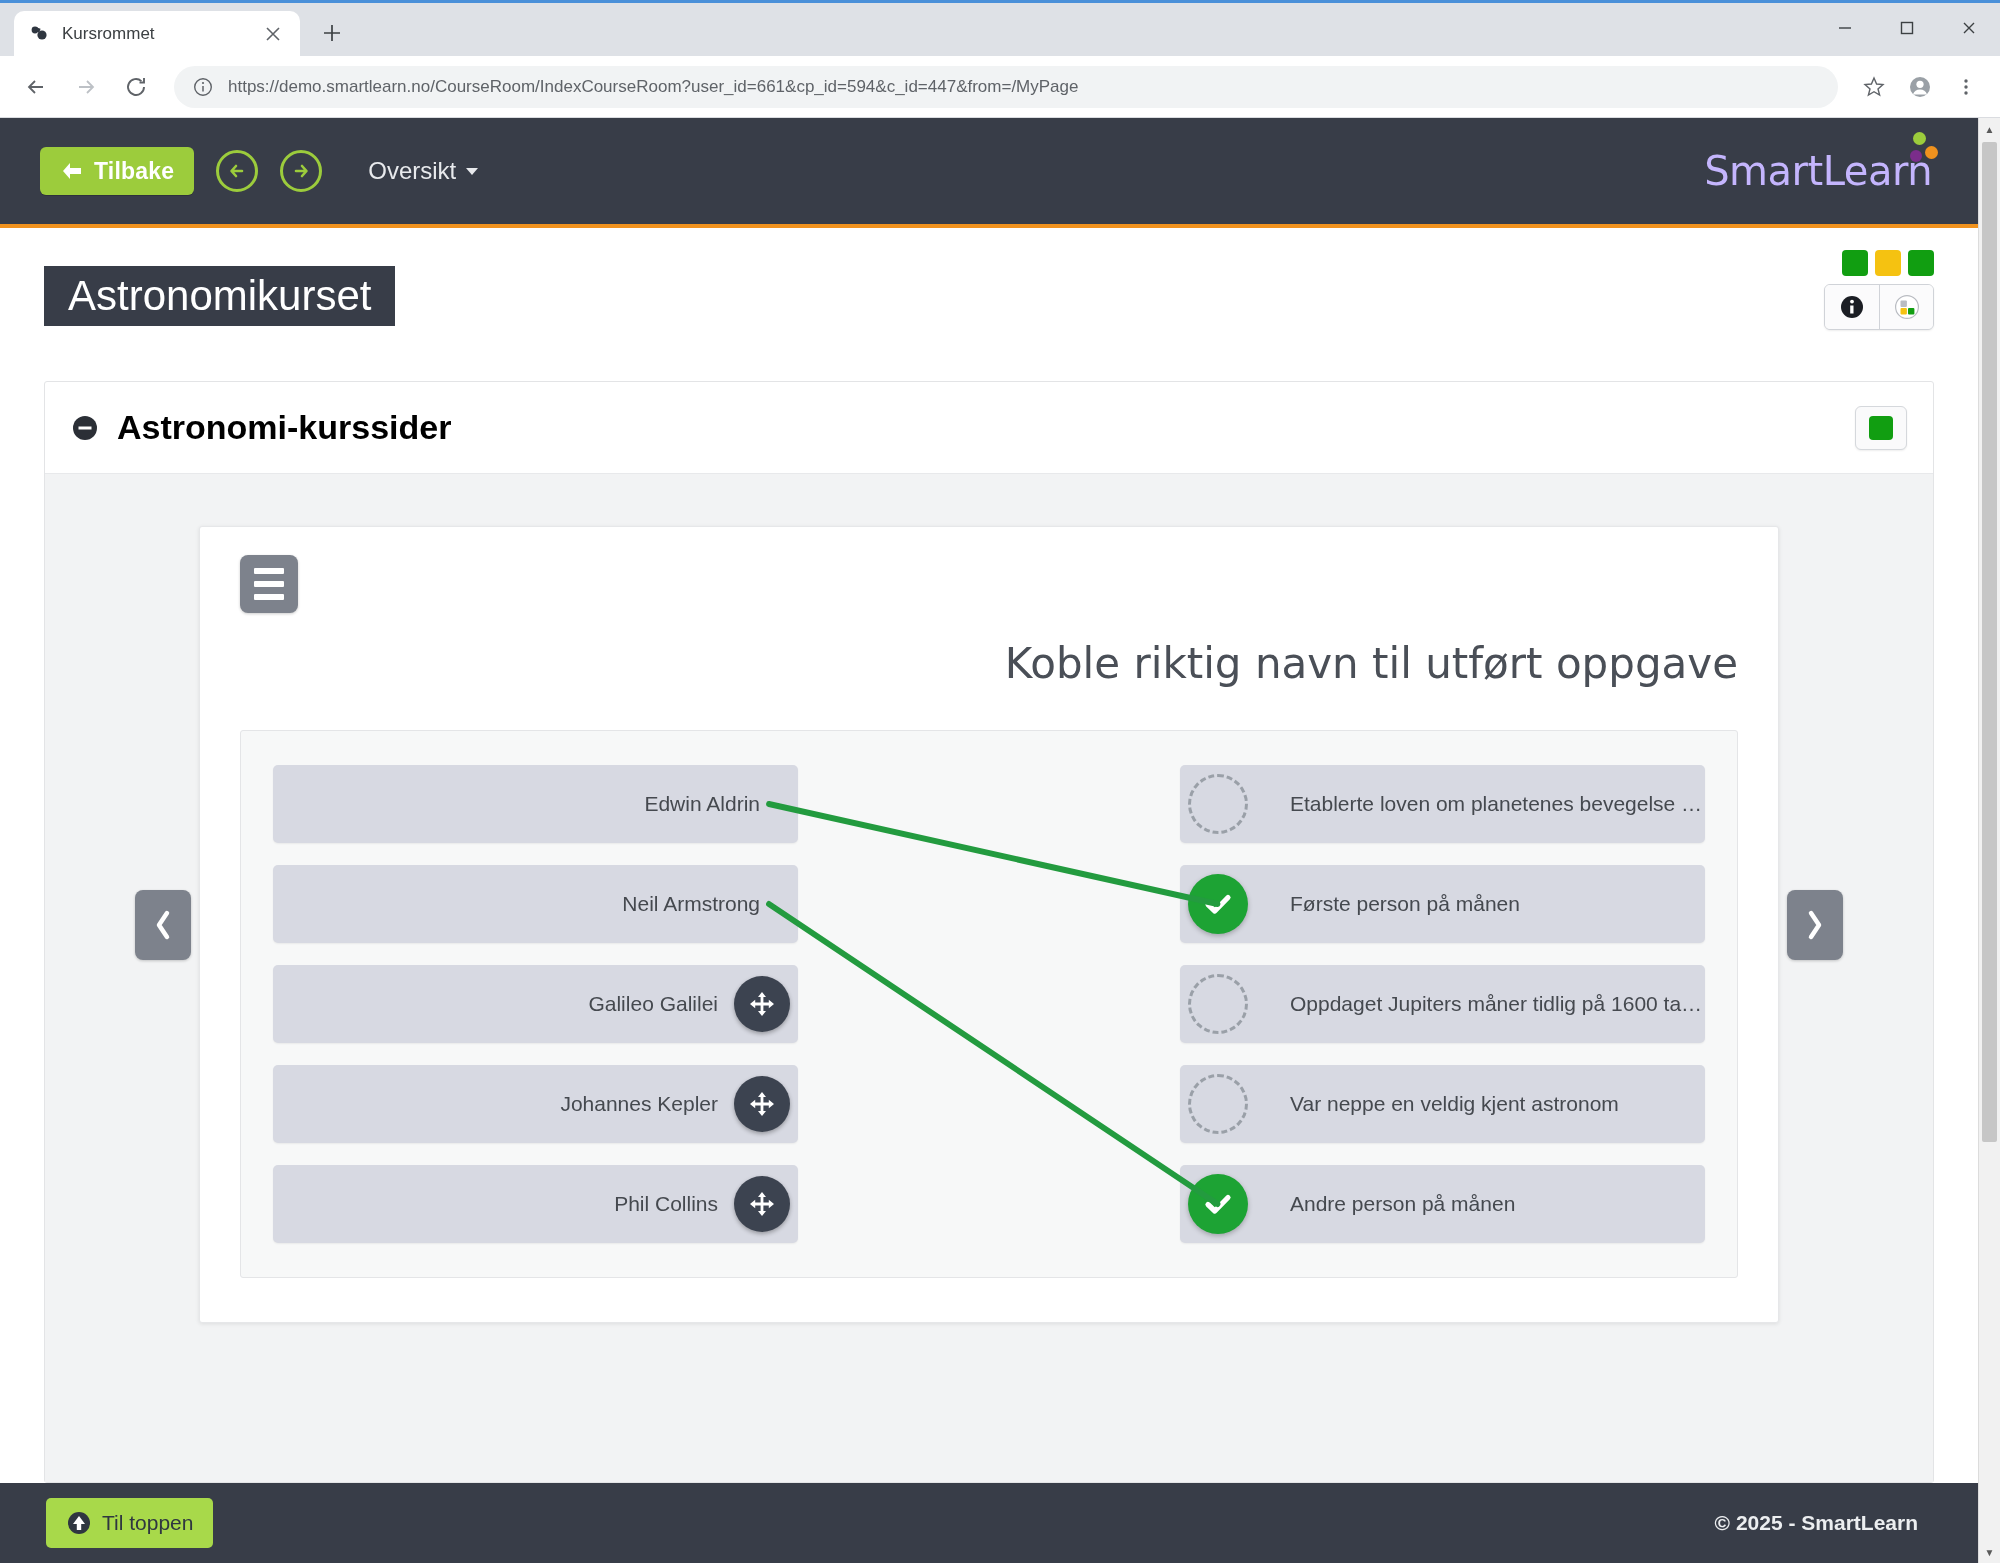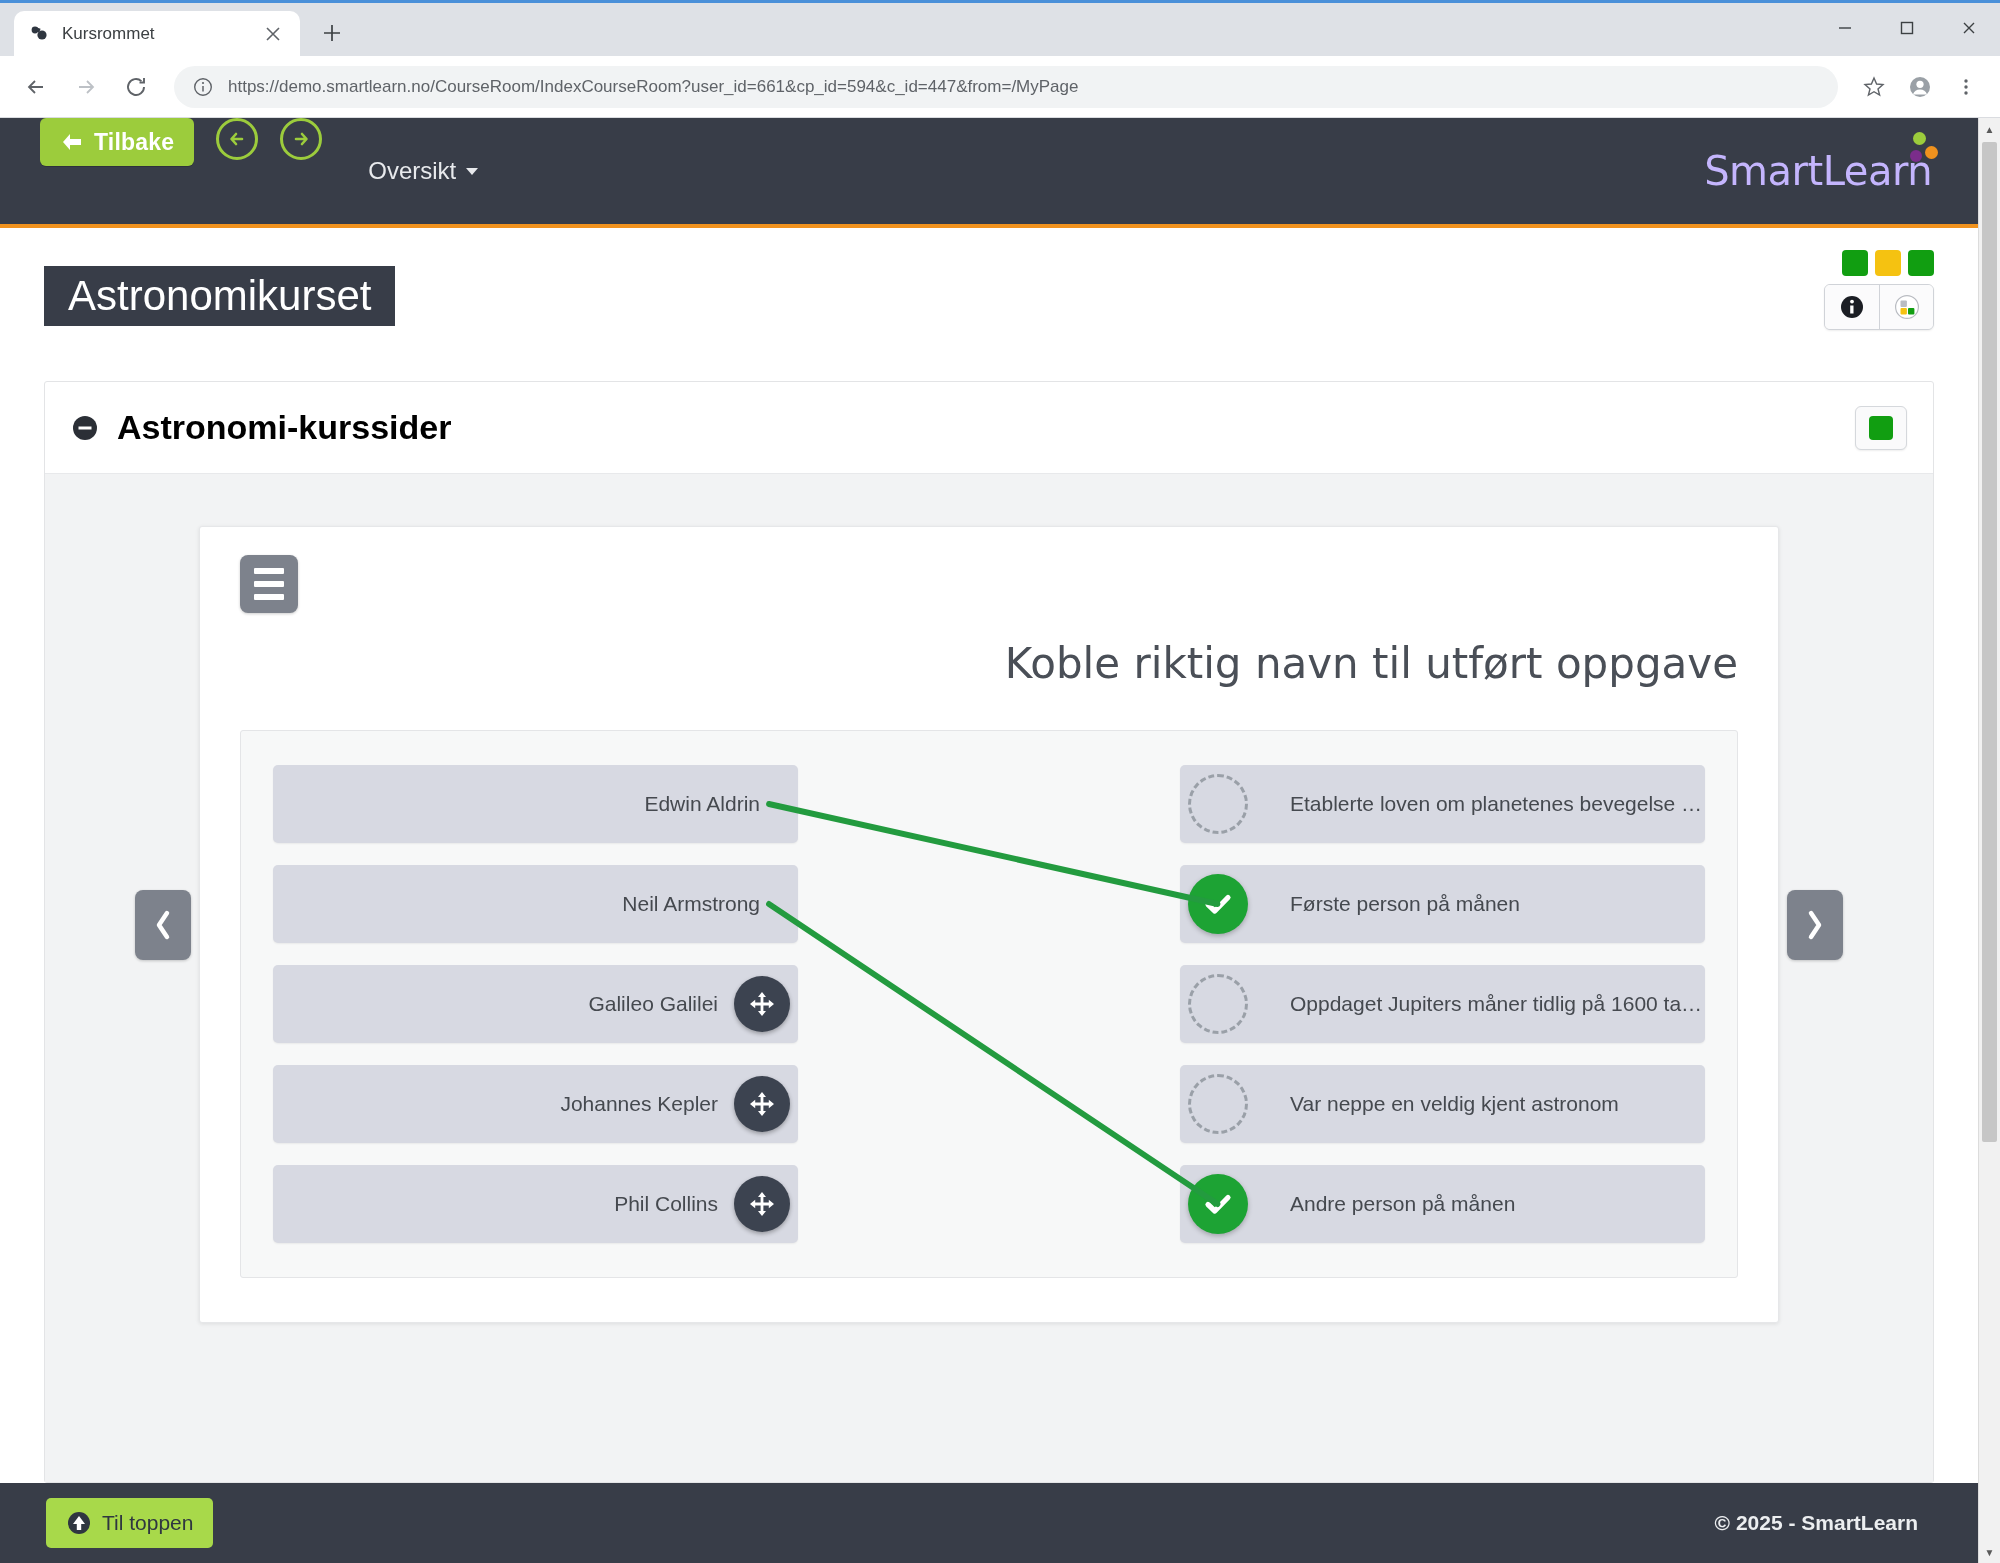--- a/index.html
+++ b/index.html
@@ -93,21 +93,21 @@
     width: 22px; flex:0 0 auto; background:#f1f1f1; border-left:1px solid #dcdcdc;
     position: relative;
   }
   .sb-arrow { height:22px; display:flex;align-items:center;justify-content:center;color:#5a5a5a;font-size:10px; }
   .sb-track { position:absolute; top:22px; bottom:22px; left:0; right:0; }
   .sb-thumb { position:absolute; left:3px; right:3px; top:2px; height: 1000px; background:#c6c6c6; border-radius:2px; }
 
   
   .appbar {
     height: 110px; background:#383d48; border-bottom: 4px solid #f0921e;
-    display:flex; padding: 0 40px;
+    display:flex; align-items:center; padding: 0 40px;
     position: relative; flex: 0 0 auto;
   }
   .btn-tilbake {
     background:#9ccc3c; color:#ffffff; border-radius:6px;
     height: 48px; padding: 0 20px; display:flex; align-items:center;
     font-size: 23px; font-weight: 700; letter-spacing:.2px;
     box-shadow: 0 1px 0 rgba(0,0,0,.18);
   }
   .btn-tilbake .ico { margin-right:10px; display:flex; }
   .circ-nav {

